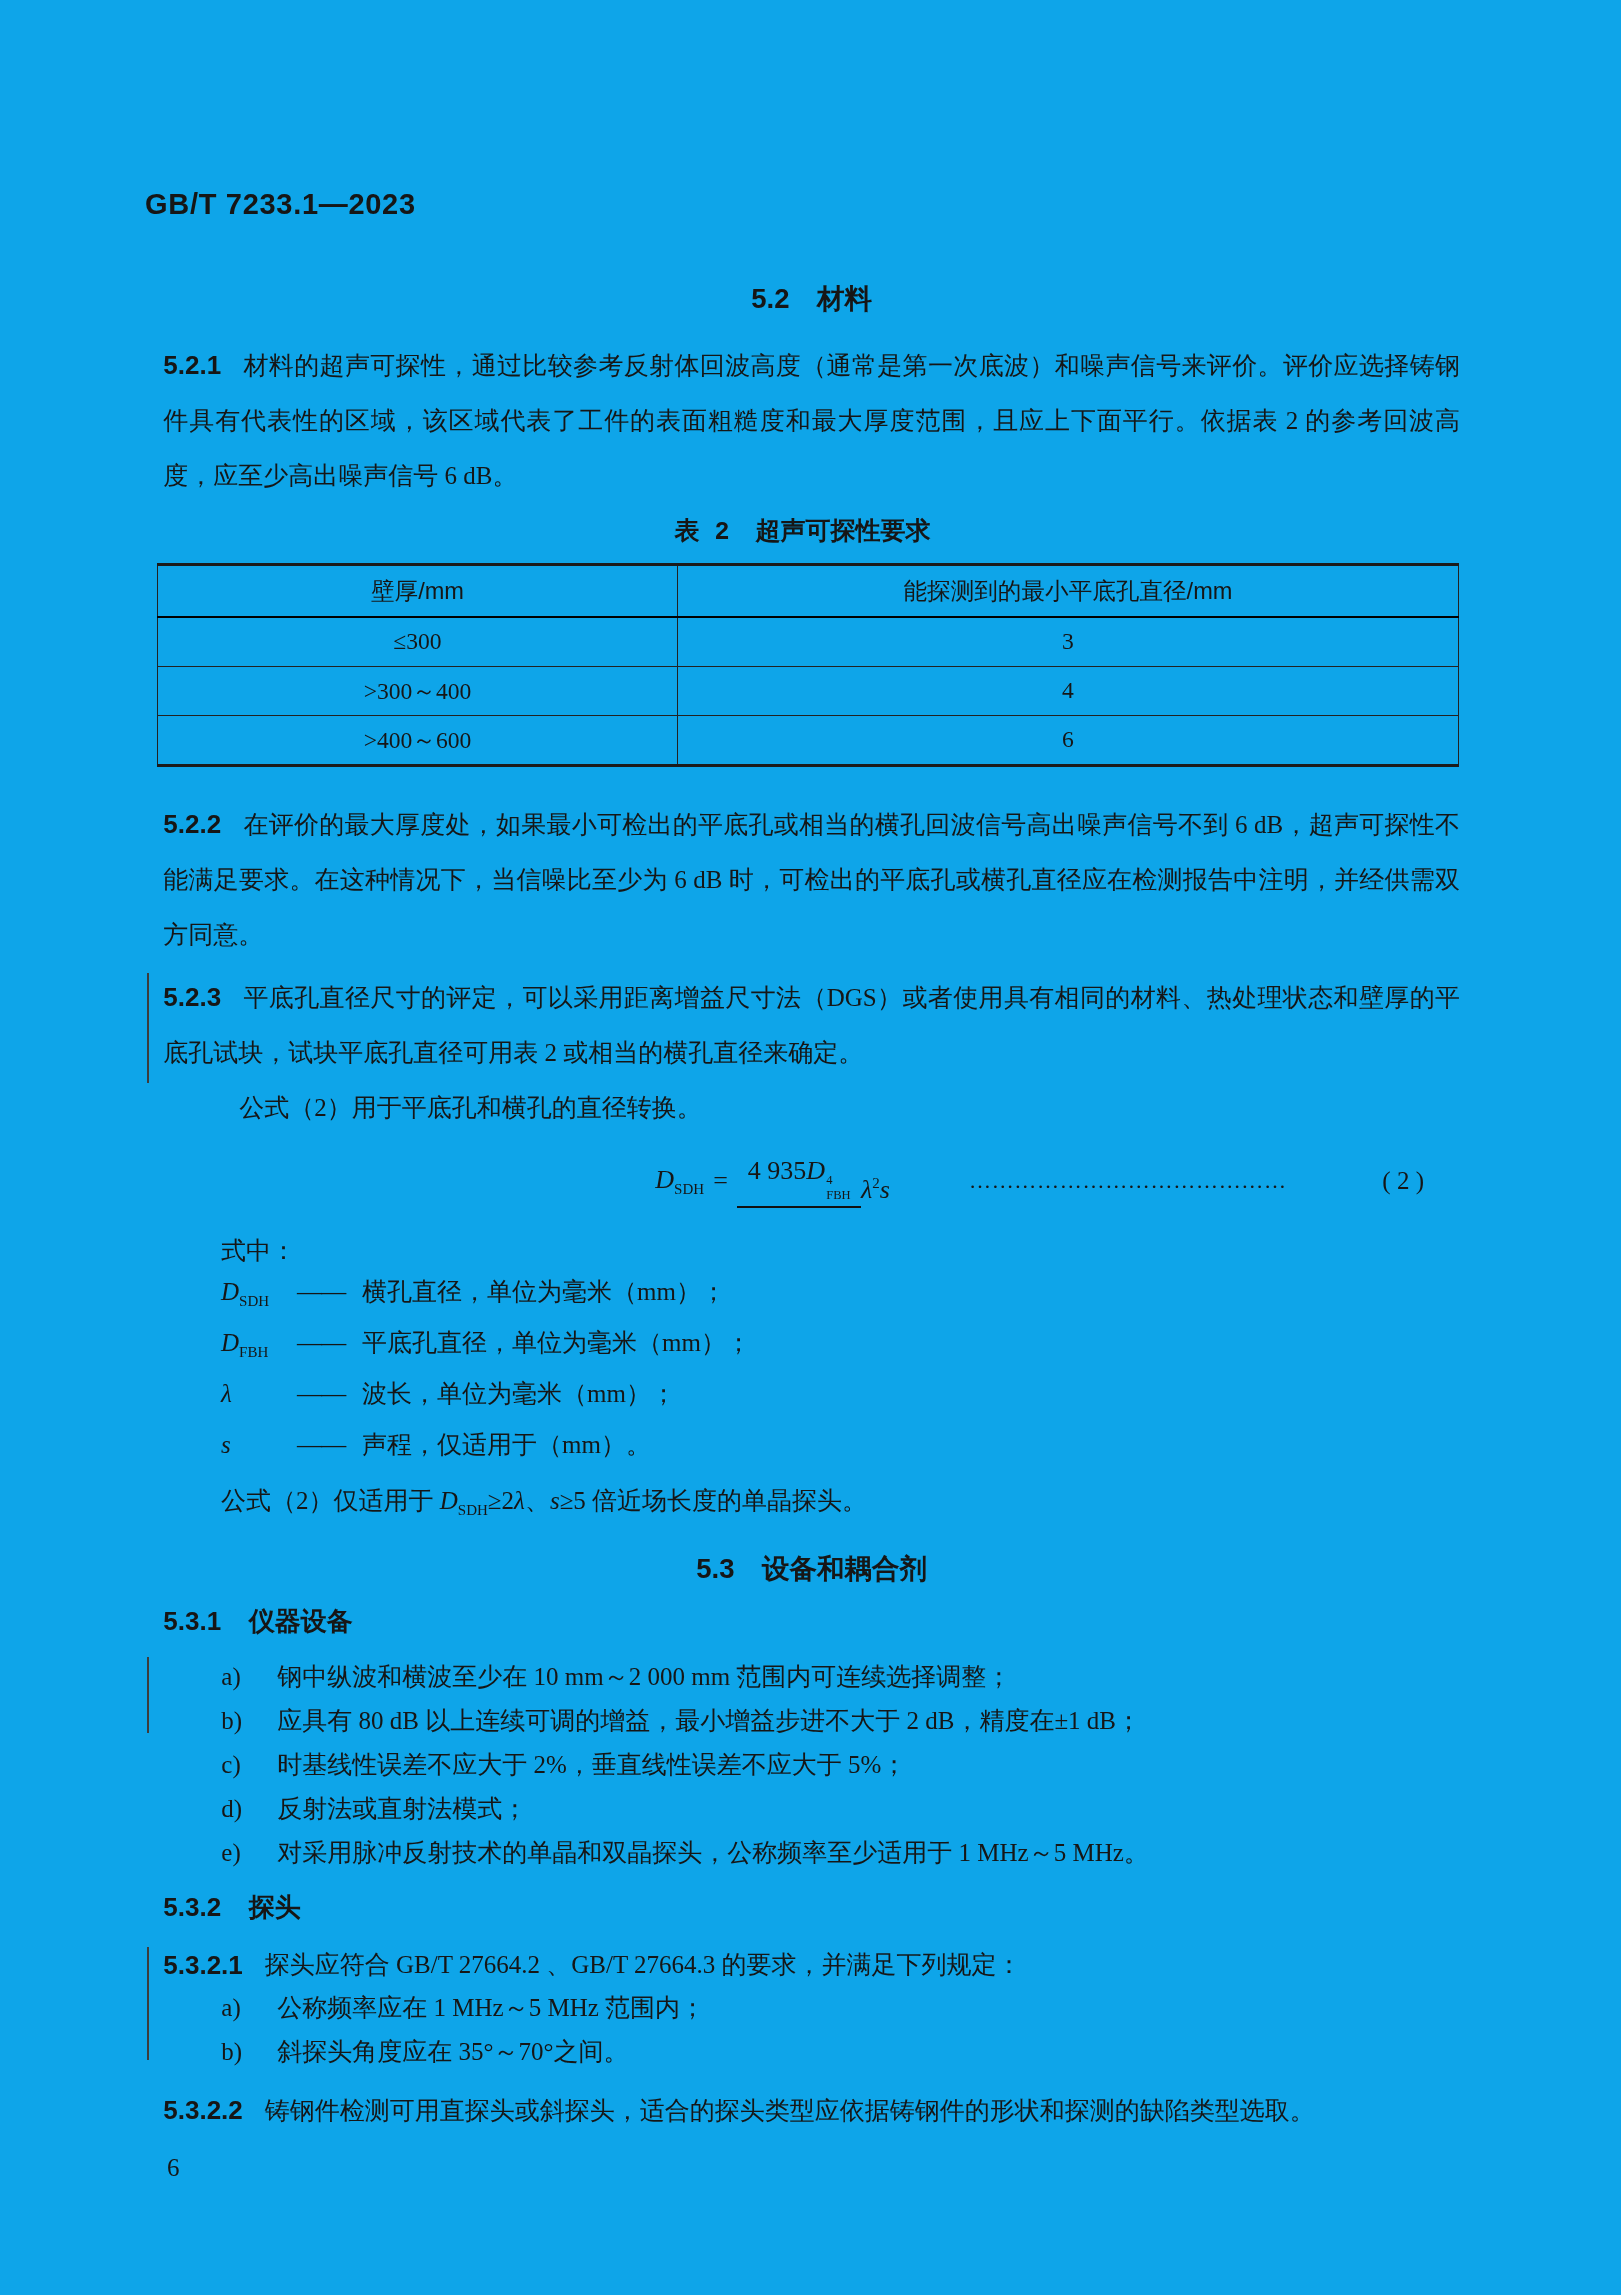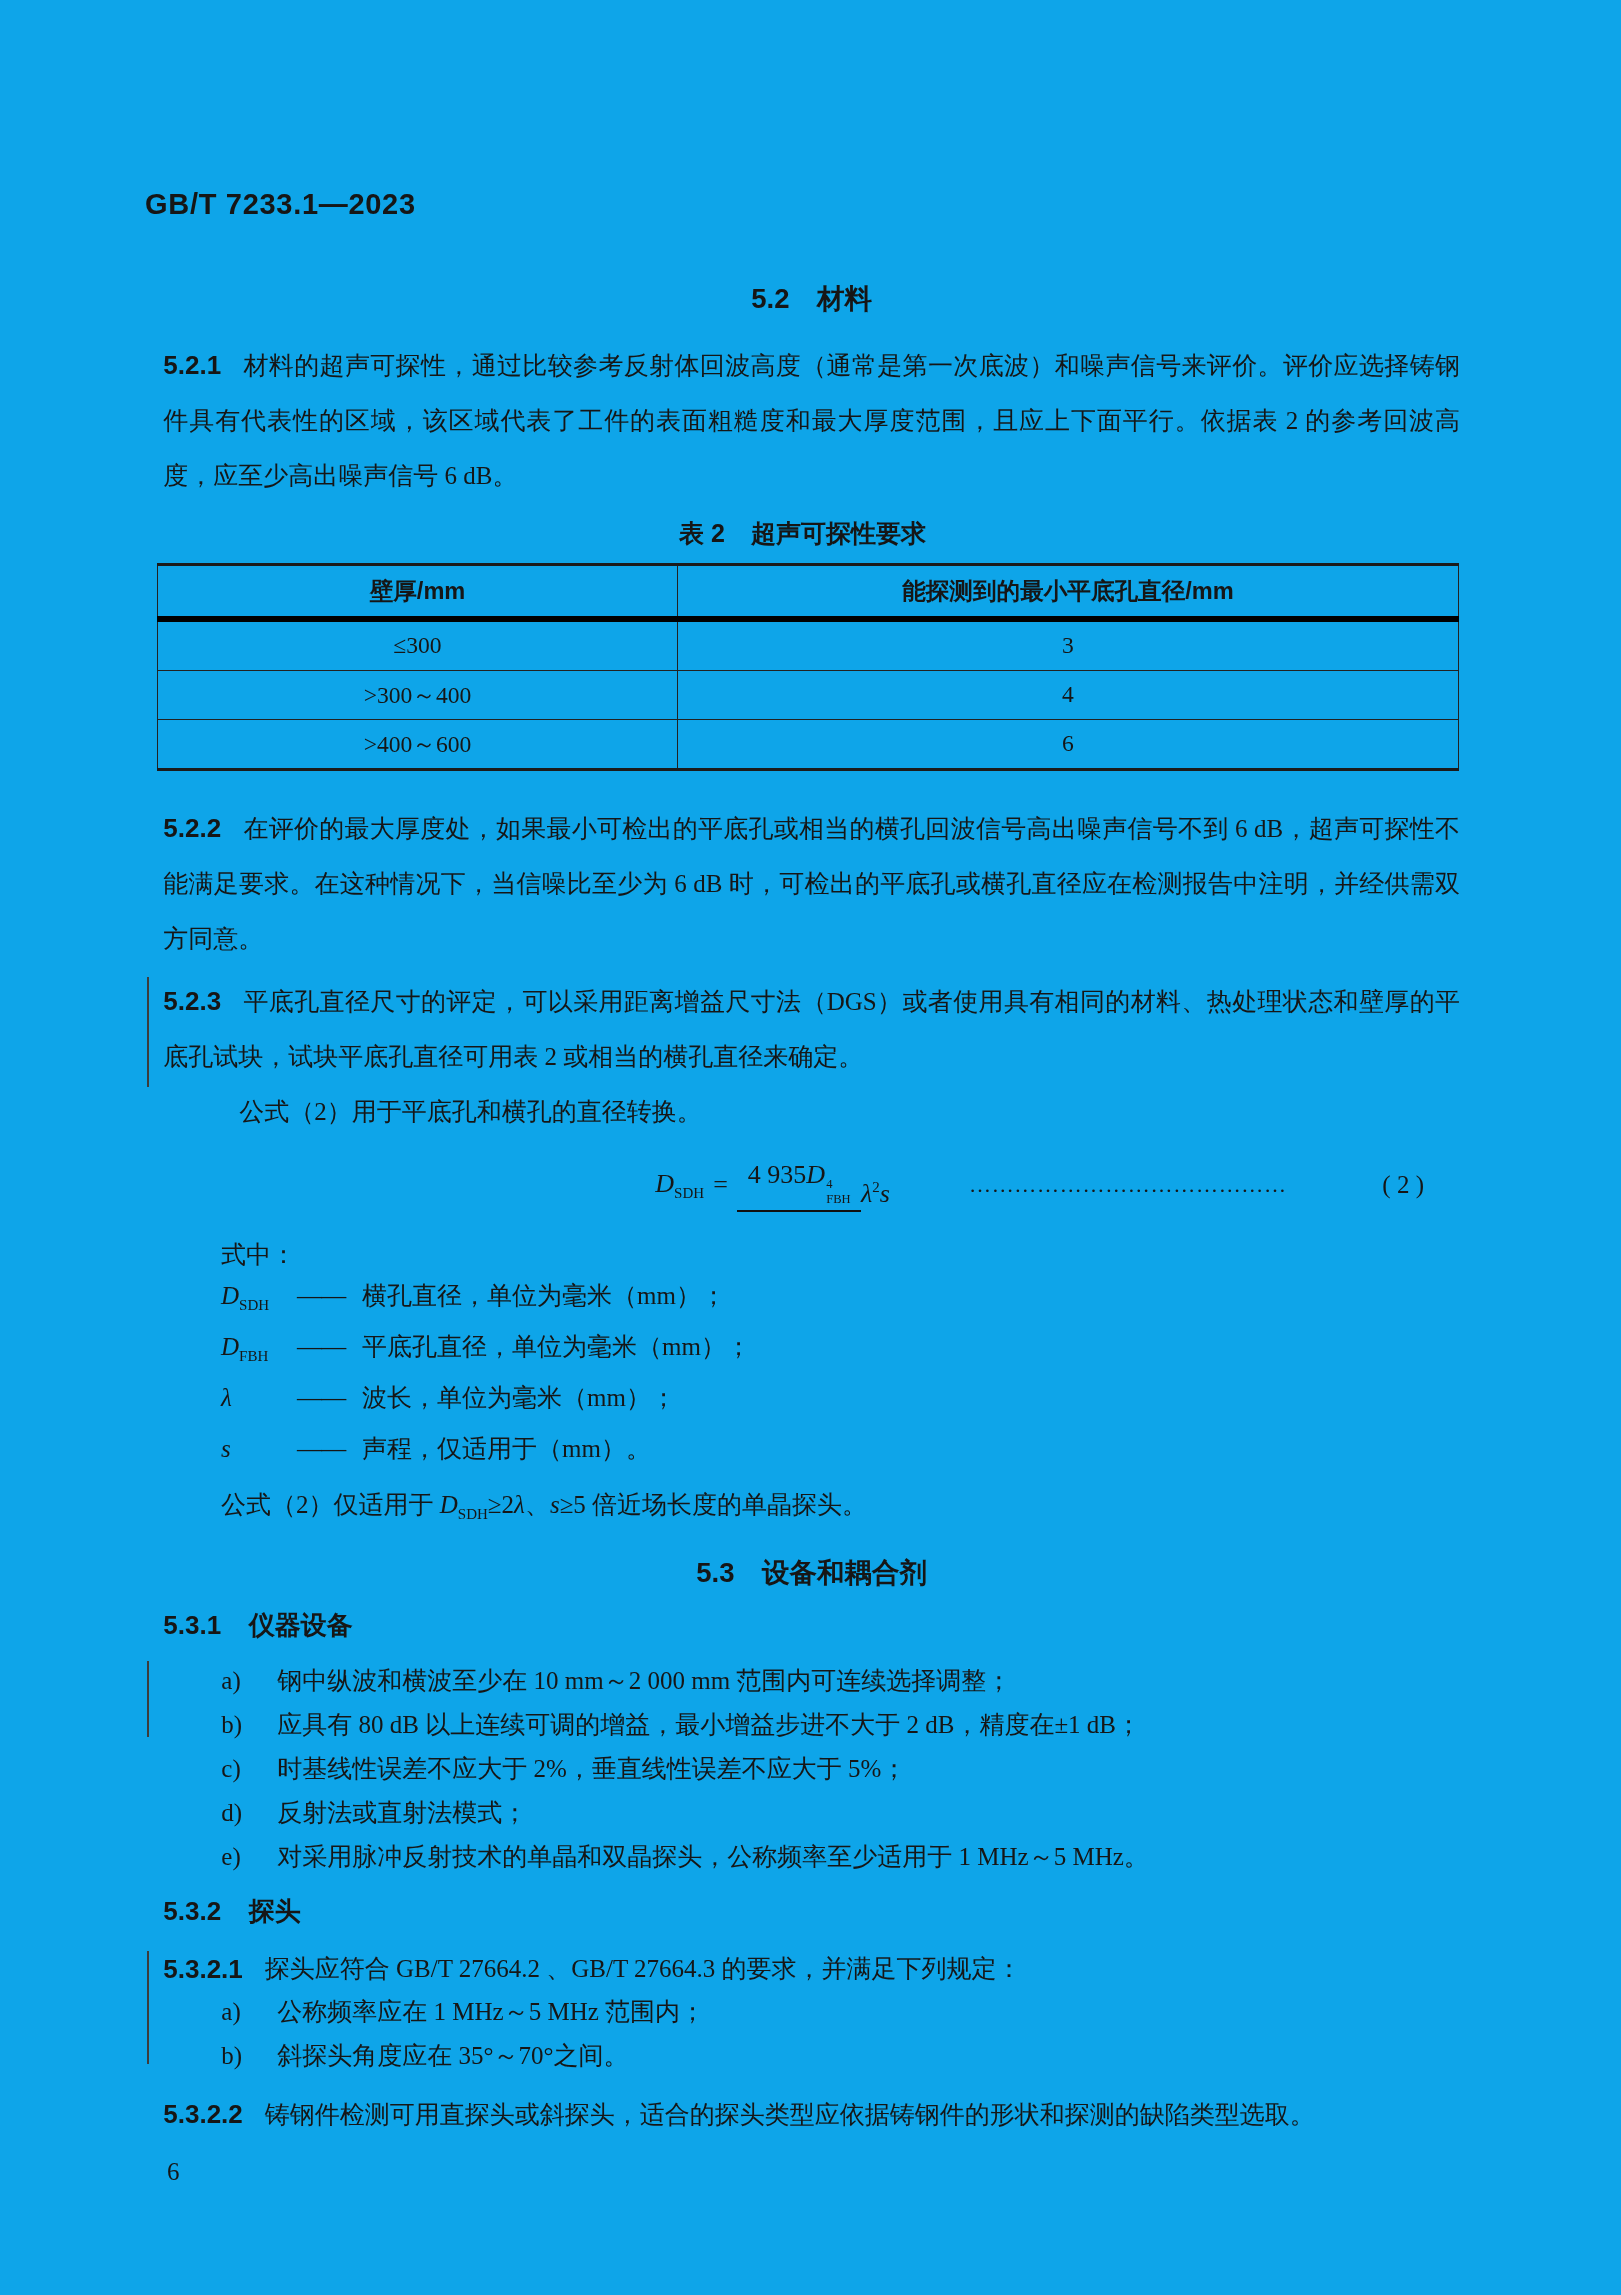--- a/index.html
+++ b/index.html
@@ -37,37 +37,37 @@
     margin:23.6px 0 0 18.3px;
     line-height:55px;text-align:justify;
   }
   .cnum{
     font-family:"Liberation Sans","DejaVu Sans",sans-serif;
     font-weight:bold;font-size:26px;margin-right:22px;
   }
   
   .tbl-caption{
     margin-top:15.7px;text-align:center;
-    font-family:Liberation Sans, sans-serif;
+    font-family:Liberation Mono, monospace;
     font-weight:bold;font-size:25px;line-height:30px;
   }
   .tbl-caption .cap-label{margin-right:26px;}
   table.req{
     margin:14.4px 0 0 11.8px;width:1302px;
     border-collapse:collapse;table-layout:fixed;
     font-size:23.6px;
   }
   table.req th,table.req td{
     border:1.3px solid #222;text-align:center;vertical-align:middle;
     padding:0;
   }
   table.req th{
-    height:50px;font-weight:bold;
-    font-family:"Liberation Sans","DejaVu Sans",sans-serif;
-    border-top:3.3px solid #1b1b1b;border-bottom:6px solid #000000;
+    height:50px;font-weight:normal;
+    font-family:"Liberation Sans","DejaVu Sans",sans-serif;
+    border-top:3.3px solid #1b1b1b;border-bottom:2px solid #000000;
   }
   table.req td{height:48px;font-weight:normal;}
   table.req tr:last-child td{border-bottom:3.3px solid #1b1b1b;}
   .col-thickness{width:40%;}
   
   .rel{position:relative;}
   .change-bar{
     position:absolute;left:-16.4px;width:2px;background:#3c3c3c;
   }
   .bar-1{top:3.9px;height:110px;}

